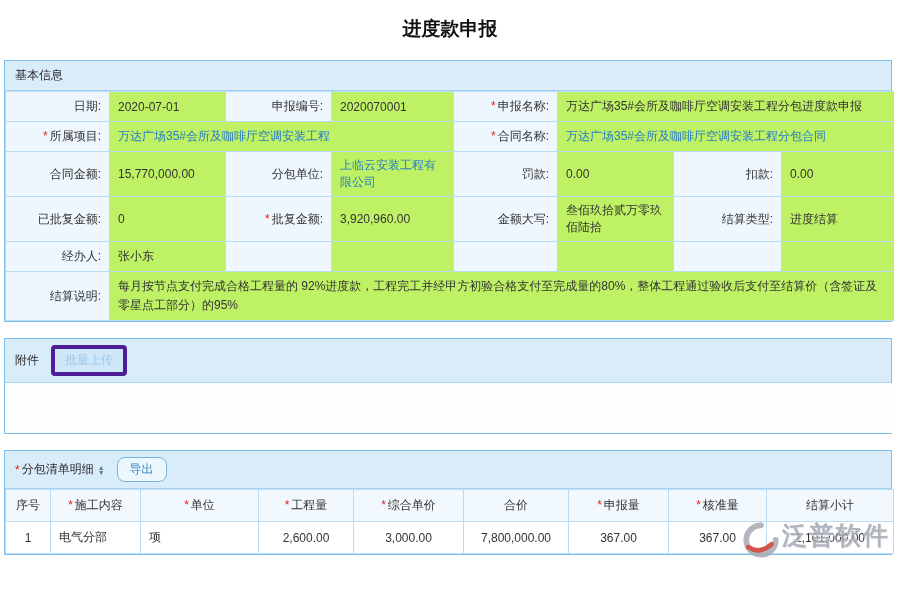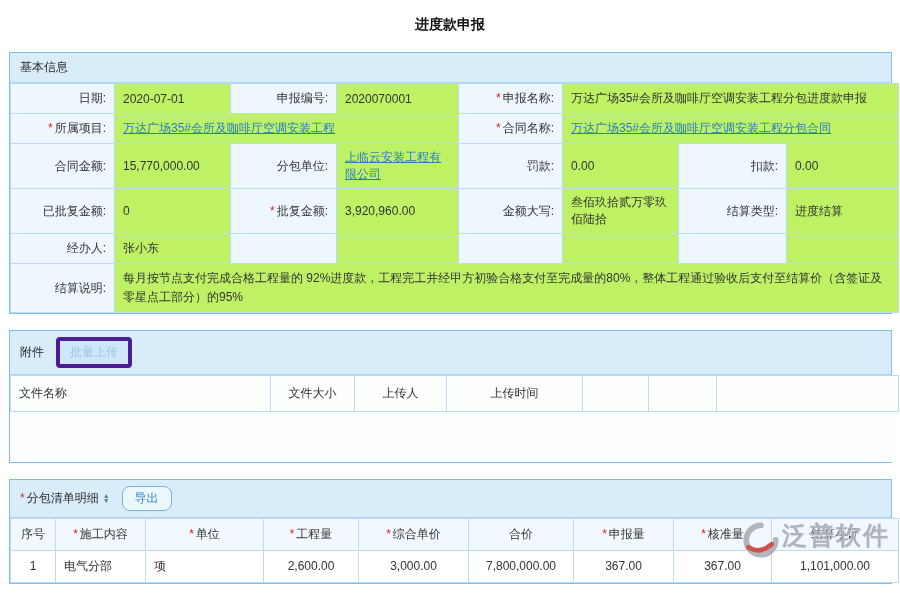--- a/index.html
+++ b/index.html
@@ -6,29 +6,29 @@
   html, body {
     width: 900px; height: 600px; overflow: hidden;
     background: #ffffff;
     font-family: "Liberation Sans", "DejaVu Sans", sans-serif;
     color: #333;
   }
   .page { position: relative; width: 900px; height: 600px; }
 
   .page-title {
     text-align: center;
-    font-size: 14px;
+    font-size: 19px;
     font-weight: bold;
     color: #111;
     padding-top: 16px;
     margin-bottom: 18px;
   }
 
   .panel {
-    margin: 0 8px 16px 9px;
+    margin: 0 8px 16px 4px;
     border: 1px solid #7fbfeb;
     background: #fff;
   }
   .panel-bar {
     background: #d9ecfa;
     border-bottom: 1px solid #a9d3f0;
     padding: 6px 10px;
     font-size: 12px;
     color: #2b2b2b;
     display: flex;
@@ -41,21 +41,21 @@
     font-size: 12px;
     font-weight: normal;
     padding: 5px 8px;
     vertical-align: middle;
     word-break: break-all;
   }
   .form-table td { height: 30px; }
   .lbl { background: #eef7fe; text-align: right; color: #333; }
   .val { background: #bef264; text-align: left; }
   .req { color: #e02020; margin-right: 2px; }
-  a.link { color: #2a7cc7; text-decoration: underline; cursor: pointer; }
+  a.link { color: #2a7cc7; cursor: pointer; }
   .note-cell { line-height: 1.6; }
 
   
   .btn-upload {
     margin-left: 12px;
     padding: 3px 10px;
     font-size: 12px;
     color: #9cc6e8;
     background: #cfe7f9;
     border: 4px solid #4c1d95;
@@ -193,29 +193,20 @@
       <colgroup>
         <col style="width:260px">
           <col style="width:84px">
           <col style="width:92px">
         <col style="width:136px">
           <col style="width:66px">
           <col style="width:68px">
           <col style="width:182px">
       </colgroup>
       <tbody>
-          <tr>
-        <th class="first">文件名称</th>
-        <th>文件大小</th>
-        <th>上传人</th>
-        <th>上传时间</th>
-        <th></th>
-        <th></th>
-        <th></th>
-      </tr>
       <tr>
         <td class="att-empty" colspan="7"></td>
       </tr>
     </tbody>
       </table>
   </section>
 
   <section class="panel">
     <div class="panel-bar">
       <span class="req">*</span>

